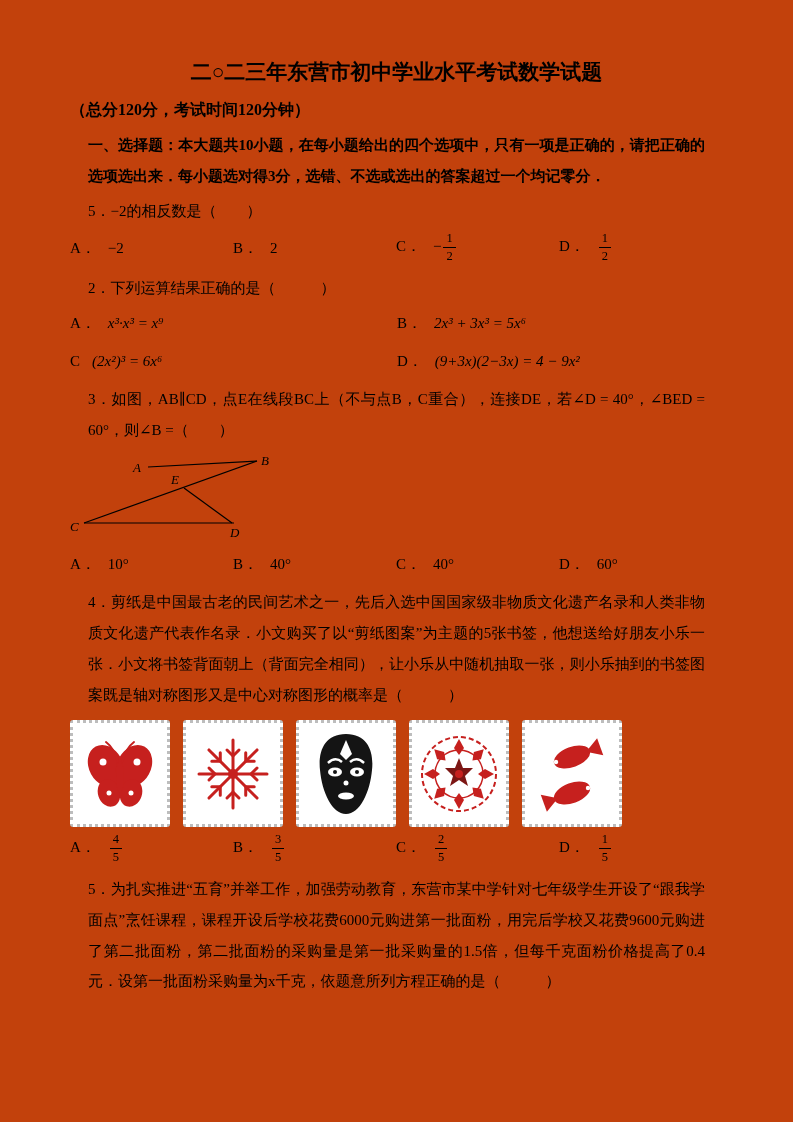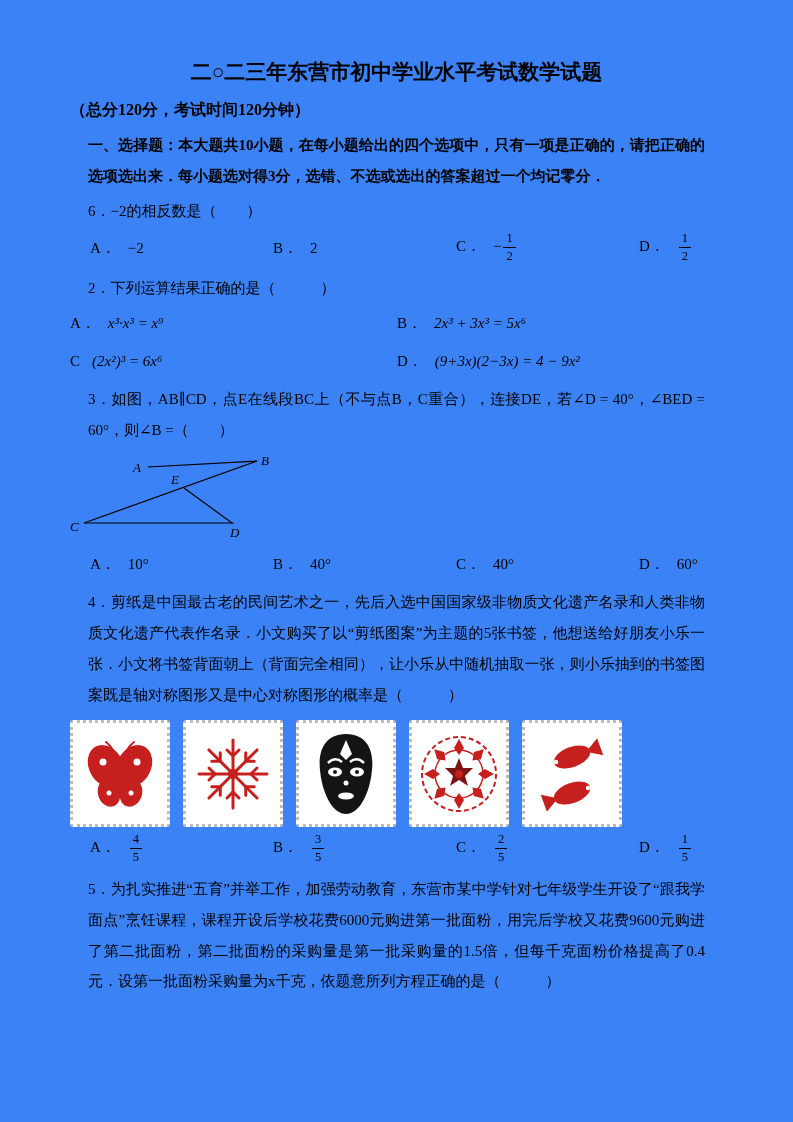--- a/index.html
+++ b/index.html
@@ -1,26 +1,26 @@
 <!DOCTYPE html>
 <html><head>
 <meta charset="utf-8">
 <style>
   html,body{margin:0;padding:0;background:#ffffff;}
   .page{
     width:793px;min-height:1122px;box-sizing:border-box;
-    padding:44px 70px 30px;background:#3b82f6;color:#000;
+    padding:44px 70px 30px;background:#c2410c;color:#000;
     font-family:"Liberation Serif","DejaVu Serif",serif;
   }
   .title{font-size:21px;font-weight:bold;text-align:center;margin:14px 0 14px;}
   .sub{font-size:16px;font-weight:bold;text-align:left;margin:9px 0;}
   .para{font-size:15px;line-height:2.05;text-align:justify;margin:4px 18px;}
   .bold{font-weight:bold;}
   .opts{display:flex;font-size:15px;margin:4px 0 8px;line-height:2;align-items:center;}
-  .opts4 .opt{width:163px;margin-left:20px;}
+  .opts4 .opt{width:163px;}
   .opts4 .opt:last-child{flex:1;}
   .opts2 .opt{width:327px;}
   .opts2 .opt:last-child{flex:1;}
   .opt{white-space:nowrap;}
   .olabel{margin-right:12px;}
   .mi{font-style:italic;}
   .frac{
     display:inline-flex;flex-direction:column;align-items:center;
     font-size:12.5px;line-height:1.35;vertical-align:middle;margin:0 2px;
   }
@@ -37,21 +37,21 @@
 </head>
 <body>
 
 <div class="page">
 
   <h1 class="title">二○二三年东营市初中学业水平考试数学试题</h1>
   <div class="sub">（总分120分，考试时间120分钟）</div>
 
   <p class="para bold">一、选择题：本大题共10小题，在每小题给出的四个选项中，只有一项是正确的，请把正确的选项选出来．每小题选对得3分，选错、不选或选出的答案超过一个均记零分．</p>
 
-  <p class="para">6．−2的相反数是（　　）</p>
+  <p class="para">5．−2的相反数是（　　）</p>
   <div class="opts opts4">
     <div class="opt"><span class="olabel">A．</span><span>−2</span></div>
     <div class="opt"><span class="olabel">B．</span><span>2</span></div>
     <div class="opt"><span class="olabel">C．</span><span>−</span><span class="frac">
           <span class="num">1</span>
           <span class="den">2</span>
         </span></div>
     <div class="opt"><span class="olabel">D．</span><span></span><span class="frac">
           <span class="num">1</span>
           <span class="den">2</span>

